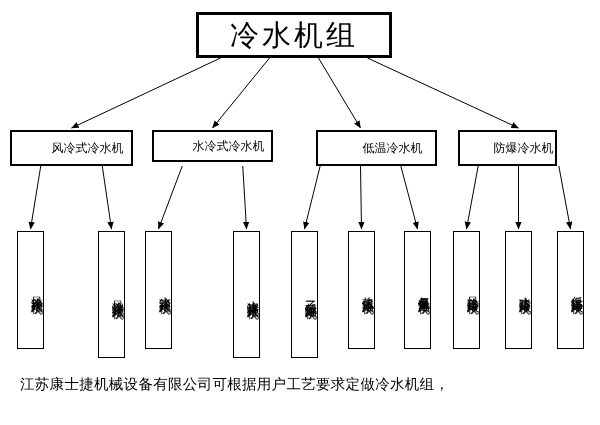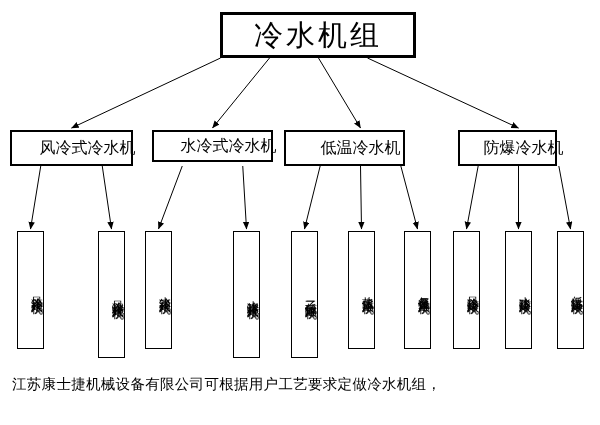--- a/index.html
+++ b/index.html
@@ -32,44 +32,43 @@
     align-items: center;
     justify-content: center;
     color: #000000;
     text-align: center;
   }
   .node-root {
     border-width: 3px;
     font-size: 29px;
     letter-spacing: 3px;
     line-height: 1;
-    margin-left: 24px;
   }
   .node-cat {
     border-width: 2px;
-    font-size: 16px;
+    font-size: 12px;
     letter-spacing: 0px;
     line-height: 1;
     white-space: nowrap;
     padding-left: 32px;
   }
   .node-leaf {
     border-width: 1px;
     font-size: 12px;
     line-height: 1.12;
     writing-mode: vertical-rl;
     text-orientation: upright;
     padding: 3px 0 3px 0;
     align-items: flex-start;
     justify-content: center;
     letter-spacing: 1px;
   }
   .caption {
     position: absolute;
-    left: 12px;
+    left: 20px;
     top: 373px;
     width: 566px;
     font-size: 14.5px;
     line-height: 1.62;
     color: #000000;
     letter-spacing: 0.3px;
     text-align: left;
   }
   .caption-line { display: block; white-space: nowrap; }
 </style>
@@ -99,21 +98,21 @@
         <line x1="478.1666666666667" y1="166" x2="466.5" y2="229" marker-end="url(#arrow)"></line>
         <line x1="518.5" y1="166" x2="518.5" y2="229" marker-end="url(#arrow)"></line>
         <line x1="558.8333333333334" y1="166" x2="570.5" y2="229" marker-end="url(#arrow)"></line>
       </g>
   </svg>
 
   <div class="node node-root" style="left: 196px; top: 12px; width: 196px; height: 46px;">冷水机组</div>
 
   <div class="node node-cat" style="left: 10px; top: 130px; width: 123px; height: 36px;">风冷式冷水机</div>
   <div class="node node-cat" style="left: 152px; top: 130px; width: 121px; height: 32px; text-align: right;">水冷式冷水机</div>
-  <div class="node node-cat" style="left: 284px; top: 130px; width: 121px; height: 36px;">低温冷水机</div>
+  <div class="node node-cat" style="left: 316px; top: 130px; width: 121px; height: 36px;">低温冷水机</div>
   <div class="node node-cat" style="left: 458px; top: 130px; width: 99px; height: 36px;">防爆冷水机</div>
 
   <div class="node node-leaf" style="left: 17px; top: 231px; width: 27px; height: 118px;">风冷箱式冷水机</div>
   <div class="node node-leaf" style="left: 98px; top: 231px; width: 27px; height: 127px;">风冷螺杆式冷水机</div>
   <div class="node node-leaf" style="left: 145px; top: 231px; width: 27px; height: 118px;">水冷箱式冷水机</div>
   <div class="node node-leaf" style="left: 233px; top: 231px; width: 27px; height: 127px;">水冷螺杆式冷水机</div>
   <div class="node node-leaf" style="left: 291px; top: 231px; width: 27px; height: 127px;">乙二醇低温冷水机</div>
   <div class="node node-leaf" style="left: 348px; top: 231px; width: 27px; height: 118px;">盐水低温冷水机</div>
   <div class="node node-leaf" style="left: 404px; top: 231px; width: 27px; height: 118px;">复叠低温冷水机</div>
   <div class="node node-leaf" style="left: 453px; top: 231px; width: 27px; height: 118px;">风冷防爆冷水机</div>

